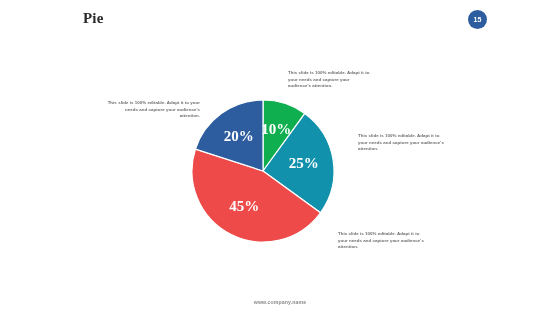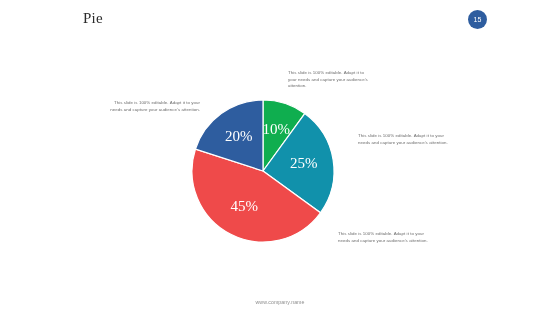--- a/index.html
+++ b/index.html
@@ -7,20 +7,21 @@
     padding: 0;
     background: #ffffff;
   }
   #slide {
     position: relative;
     width: 544px;
     height: 315px;
     background: #ffffff;
     overflow: hidden;
     font-family: "Liberation Sans", sans-serif;
+    font-weight: bold;
   }
 
   
   #page-title {
     position: absolute;
     left: 83px;
     top: 8px;
     font-family: "Liberation Serif", serif;
     font-size: 15px;
     color: #2b2b2b;

